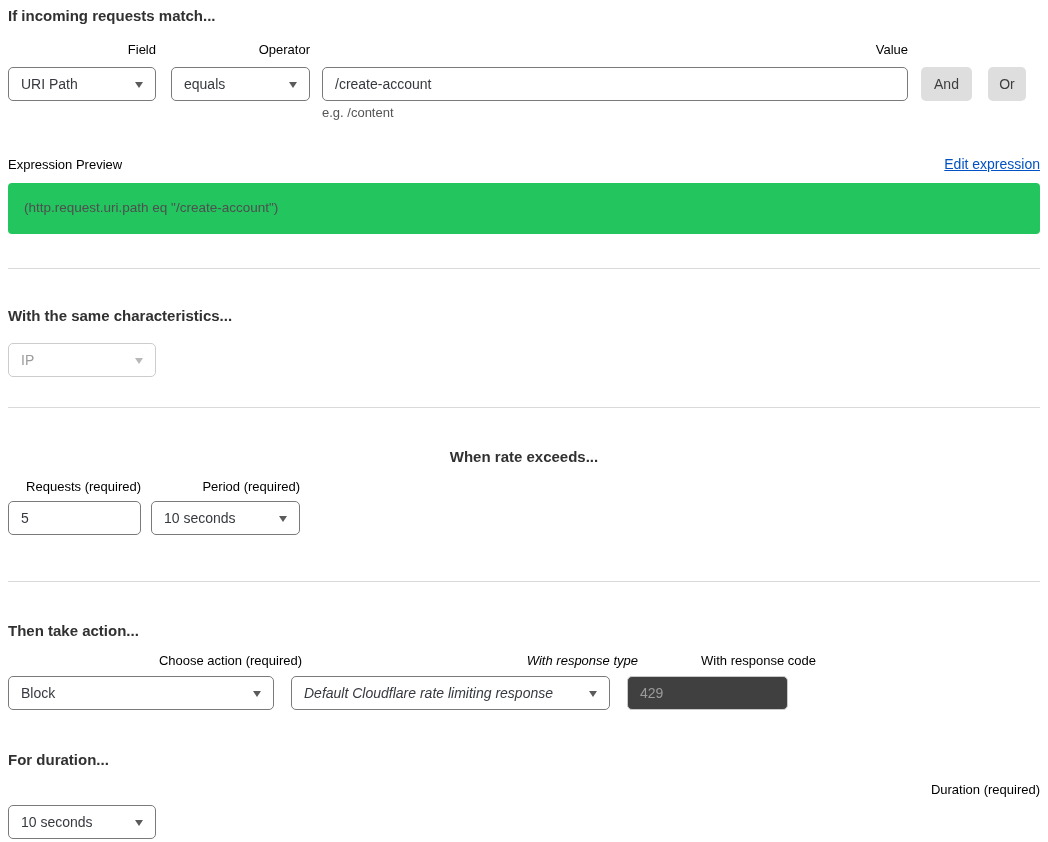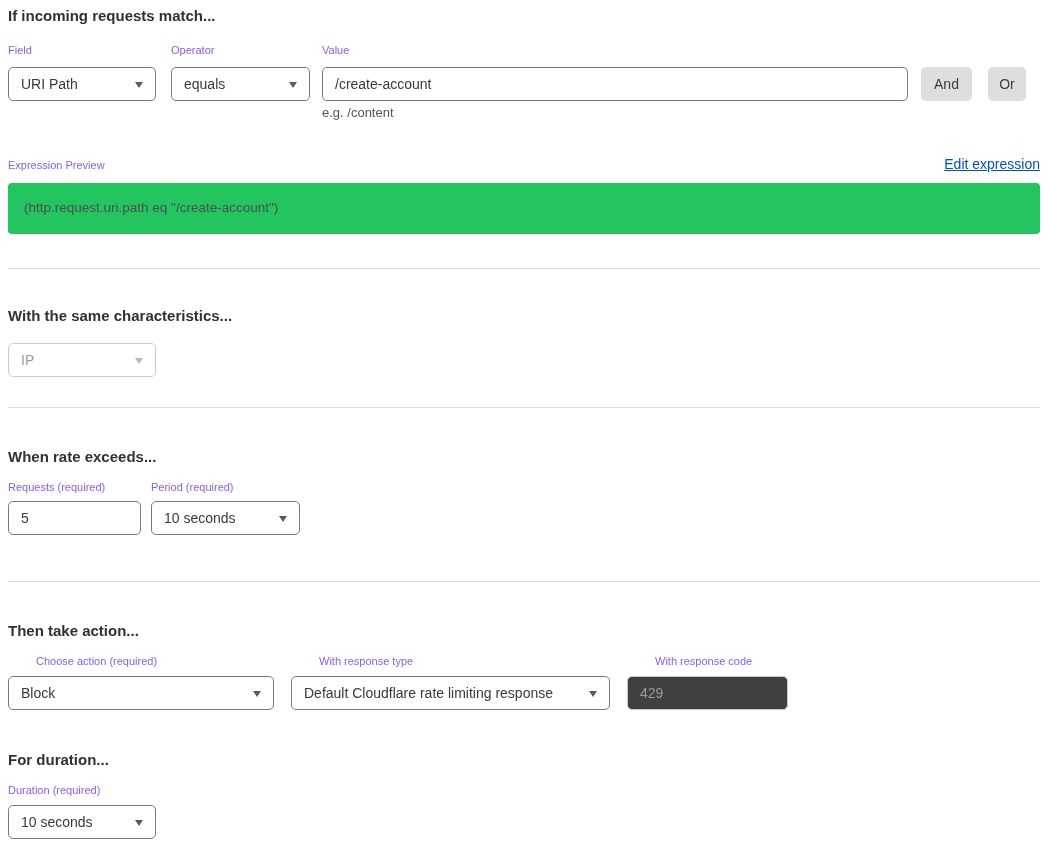--- a/index.html
+++ b/index.html
@@ -11,21 +11,21 @@
     overflow: hidden;
   }
   .page { padding: 7px 8px 0 8px; width: 1048px; }
 
   h2.section-heading {
     font-size: 15px; font-weight: bold; color: #313131;
     line-height: 17px;
   }
 
   .field-label {
-    font-size: 11px; color: #8b5cf6; line-height: 14px; display: block;
+    font-size: 13px; color: #000000; line-height: 14px; display: block; text-align: right;
   }
 
   .row { display: flex; align-items: flex-start; }
 
   
   .select-box, .text-input {
     height: 34px;
     border: 1px solid #7a7a7a;
     border-radius: 5px;
     background: #ffffff;
@@ -94,21 +94,21 @@
   .col-value   { width: 586px; margin-right: 13px; }
   .btn-and     { width: 51px;  margin-right: 16px; }
   .btn-or      { width: 38px; }
 
   
   .col-requests { width: 133px; margin-right: 10px; }
   .col-period   { width: 149px; }
 
   
   .col-action    { width: 266px; margin-right: 17px; }
-  .col-resptype  { width: 319px; margin-right: 17px; }
+  .col-resptype  { width: 319px; margin-right: 17px; font-style: italic; }
   .col-respcode  { width: 161px; }
 
   .col-duration  { width: 148px; }
   .col-ip        { width: 148px; }
 </style>
 </head>
 <body>
 
 <div class="page">
 
@@ -151,21 +151,21 @@
     <h2 class="section-heading" style="margin-bottom:19px;">With the same characteristics...</h2>
     <div class="select-box disabled col-ip">
       <span>IP</span>
       <span class="caret"></span>
     </div>
   </section>
 
   <hr class="divider" style="margin-top:30px; margin-bottom:40px;">
 
   <section>
-    <h2 class="section-heading" style="margin-bottom:15px;">When rate exceeds...</h2>
+    <h2 class="section-heading" style="margin-bottom:15px;text-align:center;">When rate exceeds...</h2>
 
     <div class="row" style="margin-bottom:7px;">
       <span class="field-label col-requests">Requests (required)</span>
       <span class="field-label col-period">Period (required)</span>
     </div>
 
     <div class="row">
       <input type="text" class="text-input col-requests" value="5" style="">
       <div class="select-box col-period">
         <span>10 seconds</span>

